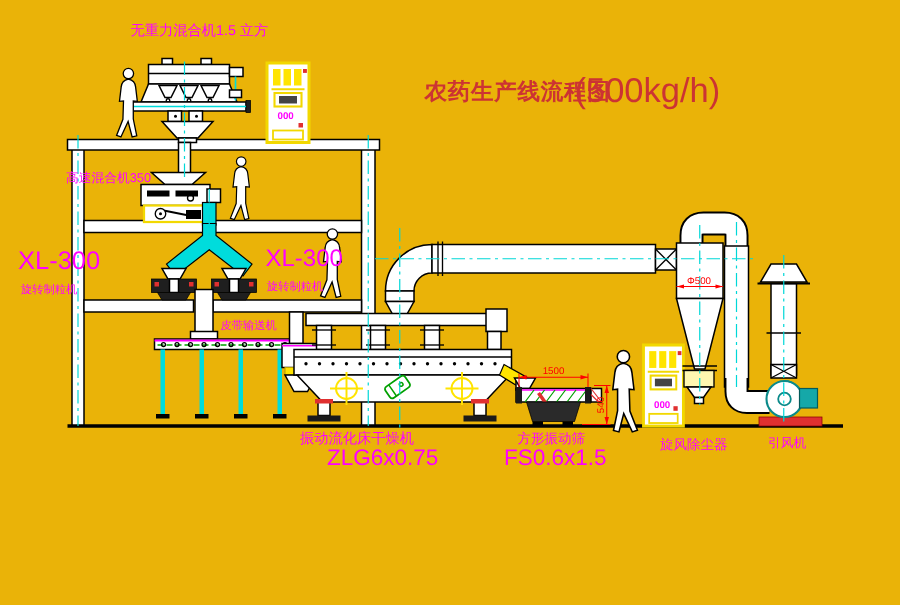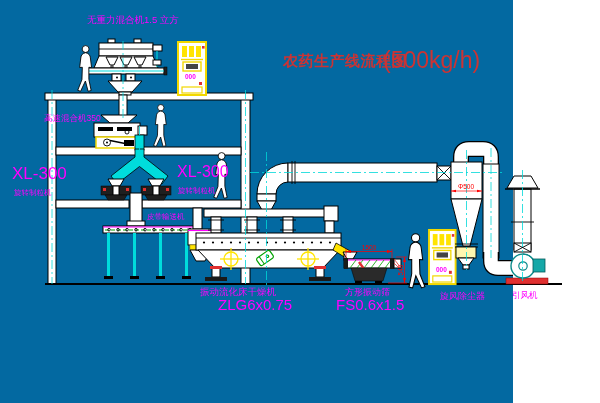--- a/index.html
+++ b/index.html
@@ -1,17 +1,17 @@
 <!DOCTYPE html>
 <html><head>
 <meta charset="utf-8">
 <title>Process Flow Drawing</title>
 <style>
   html,body{margin:0;padding:0;background:#fff;width:600px;height:403px;overflow:hidden}
-  #canvas{position:relative;width:513px;height:403px;background:#0369a1}
+  #canvas{position:relative;width:600px;height:403px;background:#eab308}
   svg{display:block}
   text{font-family:"Liberation Sans","DejaVu Sans",sans-serif}
   .ln{fill:#ffffff;stroke:#000000;stroke-width:1}
   .thin{fill:none;stroke:#000000;stroke-width:.9}
   .dk{fill:#1f1f1f;stroke:#000000;stroke-width:.5}
   .cy{fill:#00dcdc;stroke:#000000;stroke-width:.8}
   .cyl{stroke:#00dcdc;stroke-width:1.1;fill:none}
   .ctr{stroke:#00d8d8;stroke-width:.8;fill:none;stroke-dasharray:9 3 2 3}
   .yel{stroke:#f2d800;fill:#ffffff}
   .yfil{fill:#ffe400;stroke:#b8a000;stroke-width:.7}

